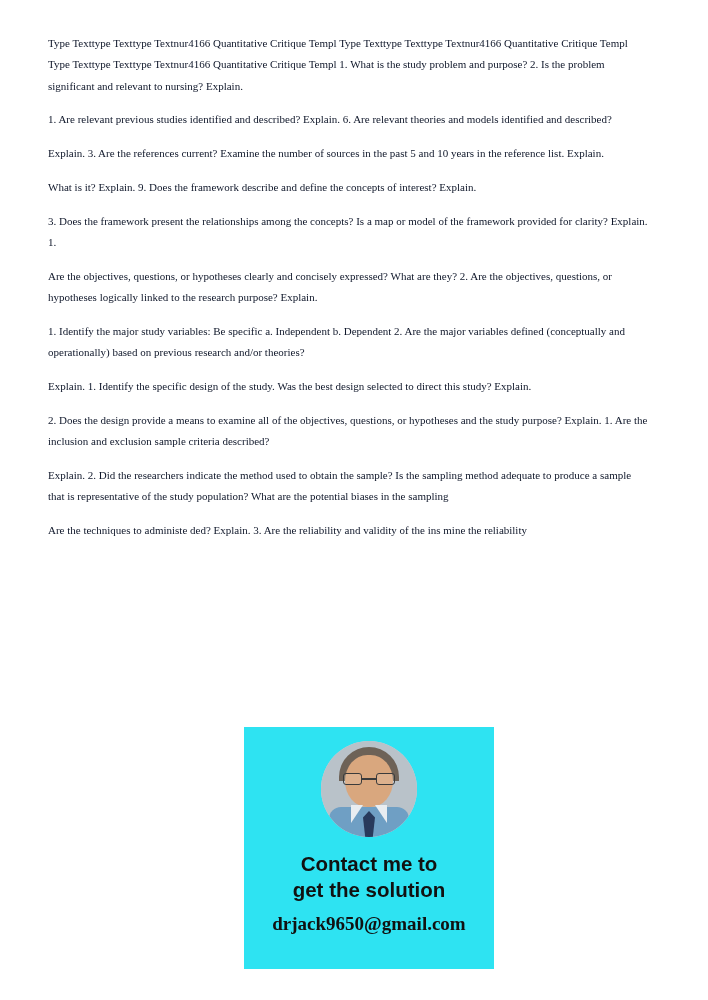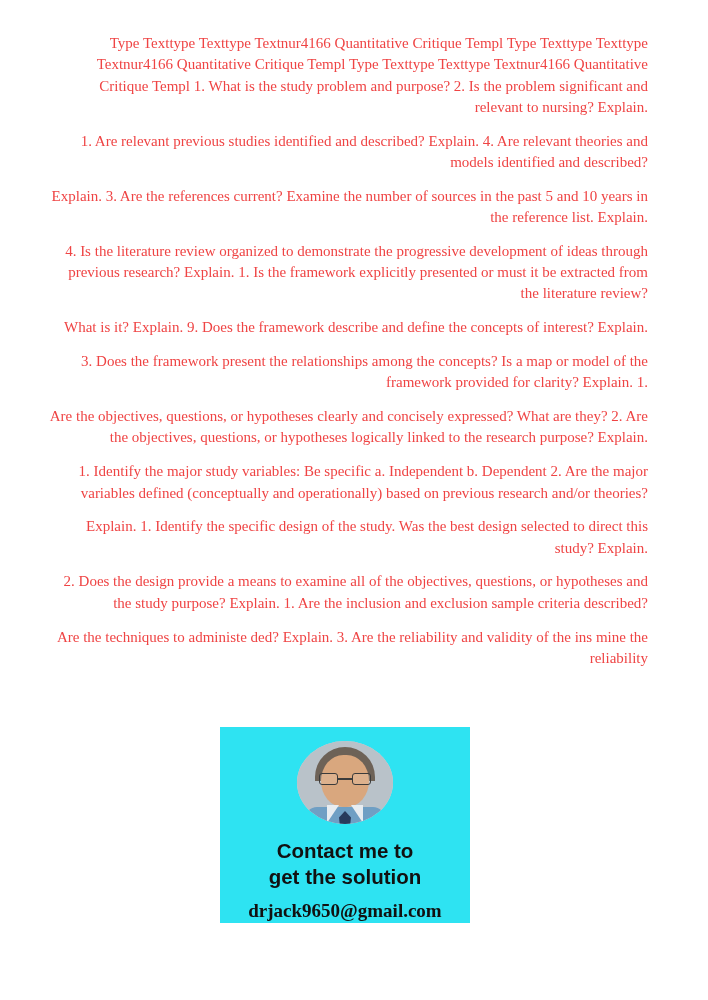--- a/index.html
+++ b/index.html
@@ -16,36 +16,36 @@
     overflow: hidden;
   }
   .page {
     position: relative;
     width: 708px;
     height: 1000px;
     box-sizing: border-box;
     padding: 33px 60px 0 48px;
   }
   .para {
-    font-size: 15px;
+    font-size: 11px;
     line-height: 21.3px;
-    text-align: right;
+    text-align: left;
     margin: 0 0 12.5px 0;
-    color: #ef4444;
+    color: #0f172a;
   }
   .para:last-child {
     margin-bottom: 0;
   }
   
   .overlay-card {
     position: absolute;
-    left: 220px;
+    left: 244px;
     top: 727px;
     width: 250px;
-    height: 196px;
+    height: 242px;
     background: #2ee3f2;
     display: flex;
     flex-direction: column;
     align-items: center;
     box-sizing: border-box;
     padding-top: 14px;
   }
   .avatar {
     width: 96px;
     height: 96px;
@@ -157,29 +157,29 @@
     text-align: right;
     margin-top: 9px;
   }
 </style>
 </head>
 <body>
 
 <div class="page">
 
   <p class="para">Type Texttype Texttype Textnur4166 Quantitative Critique Templ Type Texttype Texttype Textnur4166 Quantitative Critique Templ Type Texttype Texttype Textnur4166 Quantitative Critique Templ 1. What is the study problem and purpose? 2. Is the problem significant and relevant to nursing? Explain.</p>
-  <p class="para">1. Are relevant previous studies identified and described? Explain. 4. Are relevant theories and models identified and described?</p>
+  <p class="para">1. Are relevant previous studies identified and described? Explain. 6. Are relevant theories and models identified and described?</p>
   <p class="para">Explain. 3. Are the references current? Examine the number of sources in the past 5 and 10 years in the reference list. Explain.</p>
-  <p class="para">4. Is the literature review organized to demonstrate the progressive development of ideas through previous research? Explain. 1. Is the framework explicitly presented or must it be extracted from the literature review?</p>
   <p class="para">What is it? Explain. 9. Does the framework describe and define the concepts of interest? Explain.</p>
   <p class="para">3. Does the framework present the relationships among the concepts? Is a map or model of the framework provided for clarity? Explain. 1.</p>
   <p class="para">Are the objectives, questions, or hypotheses clearly and concisely expressed? What are they? 2. Are the objectives, questions, or hypotheses logically linked to the research purpose? Explain.</p>
   <p class="para">1. Identify the major study variables: Be specific a. Independent b. Dependent 2. Are the major variables defined (conceptually and operationally) based on previous research and/or theories?</p>
   <p class="para">Explain. 1. Identify the specific design of the study. Was the best design selected to direct this study? Explain.</p>
   <p class="para">2. Does the design provide a means to examine all of the objectives, questions, or hypotheses and the study purpose? Explain. 1. Are the inclusion and exclusion sample criteria described?</p>
+  <p class="para">Explain. 2. Did the researchers indicate the method used to obtain the sample? Is the sampling method adequate to produce a sample that is representative of the study population? What are the potential biases in the sampling</p>
   <p class="para">Are the techniques to administe ded? Explain. 3. Are the reliability and validity of the ins mine the reliability</p>
 
   <div class="overlay-card">
     <div class="avatar">
       <div class="head-bg"></div>
       <div class="hairline"></div>
       <div class="face"></div>
       <div class="shirt"></div>
       <div class="collar-l"></div>
       <div class="collar-r"></div>

